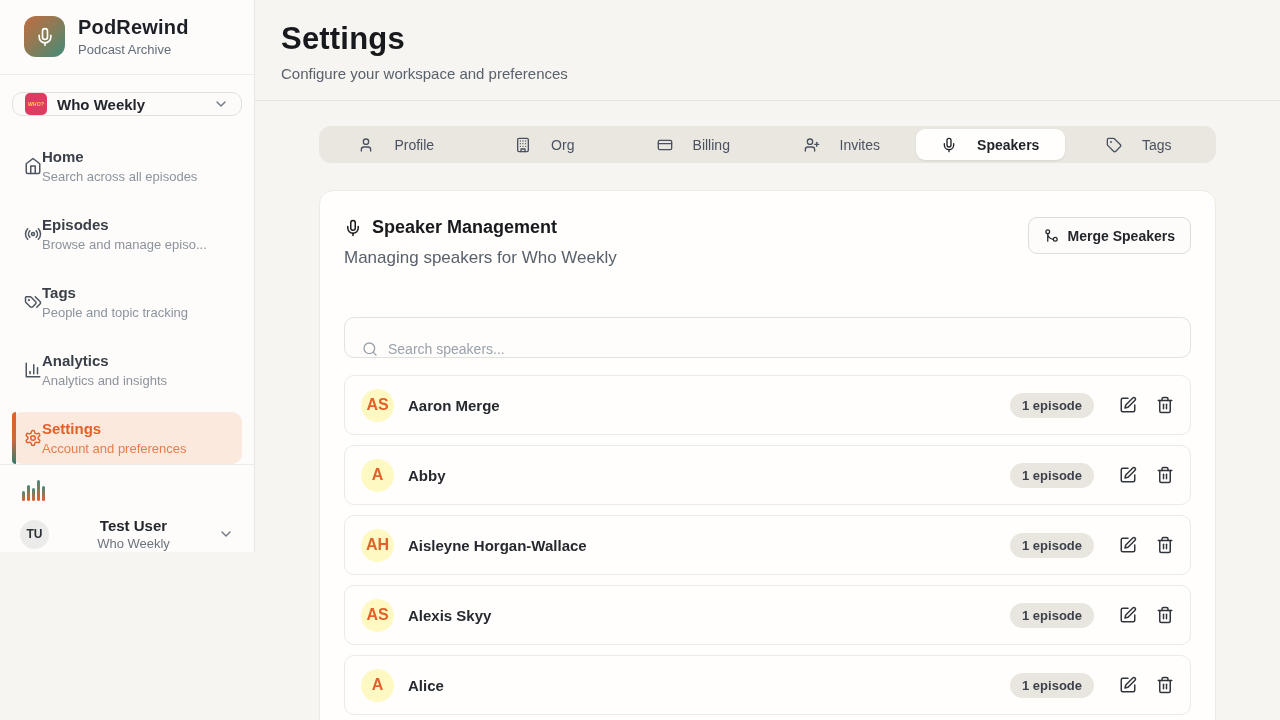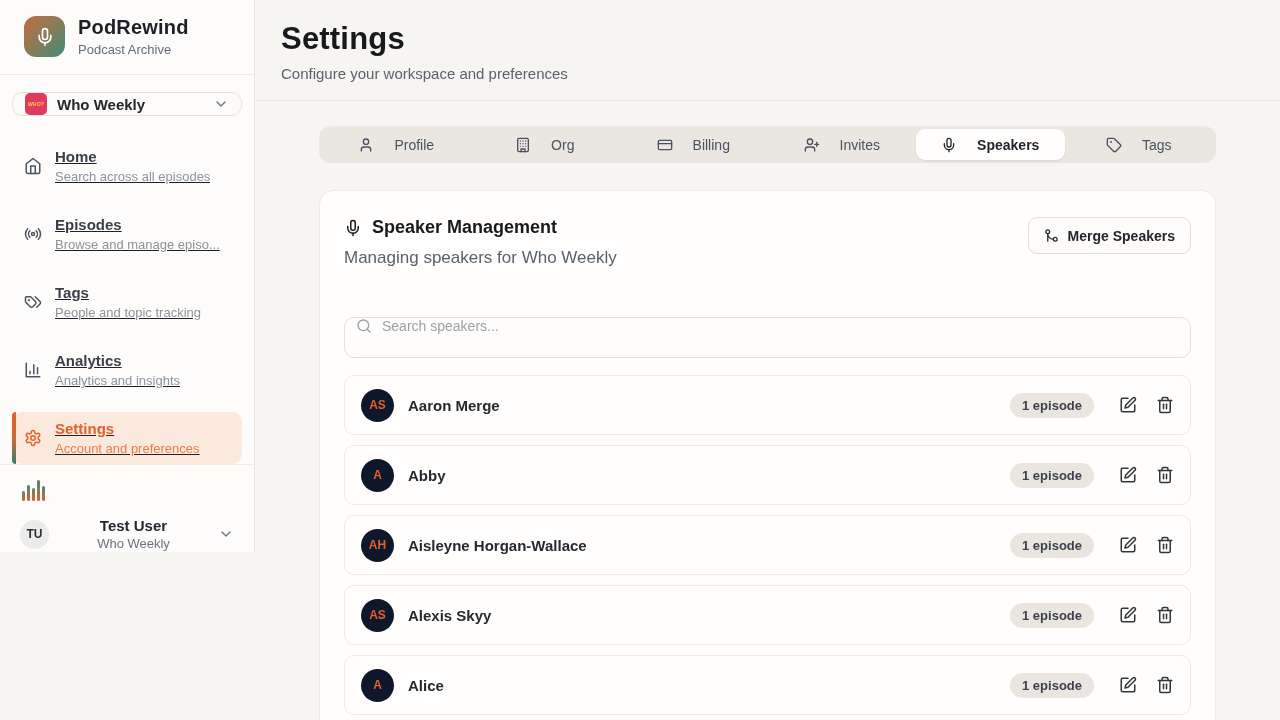--- a/index.html
+++ b/index.html
@@ -36,22 +36,22 @@
   .ws-badge {
     width: 22px; height: 22px; border-radius: 5px; background: #e13a60;
     color: #ffd84d; font-size: 5px; font-weight: 700; font-style: italic;
     display: flex; align-items: center; justify-content: center; letter-spacing: .2px;
   }
   .ws-label { font-size: 15px; font-weight: 700; color: #23262c; flex: 1; }
   .ws-chevron { color: #6d7681; }
 
   .nav { padding: 16px 12px 0 12px; display: flex; flex-direction: column; gap: 16px; }
   .nav-item {
-    position: relative; display: flex; align-items: center; gap: 13px;
-    padding: 8px 12px; border-radius: 10px; cursor: pointer; text-decoration: underline;
+    position: relative; display: flex; align-items: center; 
+    padding: 8px 12px; border-radius: 10px; cursor: pointer;
   }
   .nav-icon { color: #4c545f; display: flex; }
   .nav-title { font-size: 15px; font-weight: 600; color: #3a3f48; }
   .nav-sub { font-size: 13px; color: #8c939d; margin-top: 4px; white-space: nowrap; overflow: hidden; text-overflow: ellipsis; max-width: 172px; }
   .nav-item.active { background: #fbe9de; }
   .nav-item.active .nav-icon { color: #e2602a; }
   .nav-item.active .nav-title { color: #e2602a; }
   .nav-item.active .nav-sub { color: #ea7c49; }
   .nav-item.active::before {
     content: ""; position: absolute; left: 0; top: 0; bottom: 0; width: 4px;
@@ -106,37 +106,37 @@
   .card-subtitle { font-size: 17px; color: #59616c; margin-top: 10px; }
   .merge-btn {
     display: flex; align-items: center; gap: 9px; height: 37px; padding: 0 15px;
     background: #fdfcfa; border: 1px solid #e0ddd6; border-radius: 9px;
     font-size: 14px; font-weight: 600; color: #23262c; cursor: pointer;
     font-family: "Liberation Sans", sans-serif;
   }
 
   .search-box {
     margin-top: 49px; height: 41px; border: 1px solid #e4e1da; border-radius: 10px;
-    background: #fefdfb; display: flex; align-items: flex-start; gap: 10px; padding: 0 11px;
+    background: #fefdfb; display: flex; align-items: flex-end; gap: 10px; padding: 0 17px;
   }
   .search-box input {
     flex: 1; border: none; outline: none; background: transparent;
     font-size: 14px; color: #33363c; font-family: "Liberation Sans", sans-serif;
   }
   .search-box input::placeholder { color: #9aa1ab; }
   .search-icon { color: #9aa1ab; }
 
   .speaker-list { margin-top: 17px; }
   .speaker-row {
     height: 60px; border: 1px solid #eceae3; border-radius: 10px; background: #fffefd;
     display: flex; align-items: center; padding: 0 16px; margin-bottom: 10px;
   }
   .sp-avatar {
-    width: 33px; height: 33px; border-radius: 50%; background: #0f172a;
-    color: #e2602a; font-size: 12px; font-weight: 700;
+    width: 33px; height: 33px; border-radius: 50%; background: #fef9c3;
+    color: #e2602a; font-size: 16px; font-weight: 700;
     display: flex; align-items: center; justify-content: center;
   }
   .sp-name { font-size: 15px; font-weight: 700; color: #26292f; margin-left: 14px; flex: 1; }
   .sp-badge {
     background: #e9e6e0; color: #3d424a; font-size: 13px; font-weight: 700;
     padding: 5px 12px; border-radius: 999px;
   }
   .sp-actions { display: flex; align-items: center; gap: 19px; margin-left: 25px; }
   .icon-btn { border: none; background: none; padding: 0; color: #32353b; cursor: pointer; display: flex; }
 </style>

